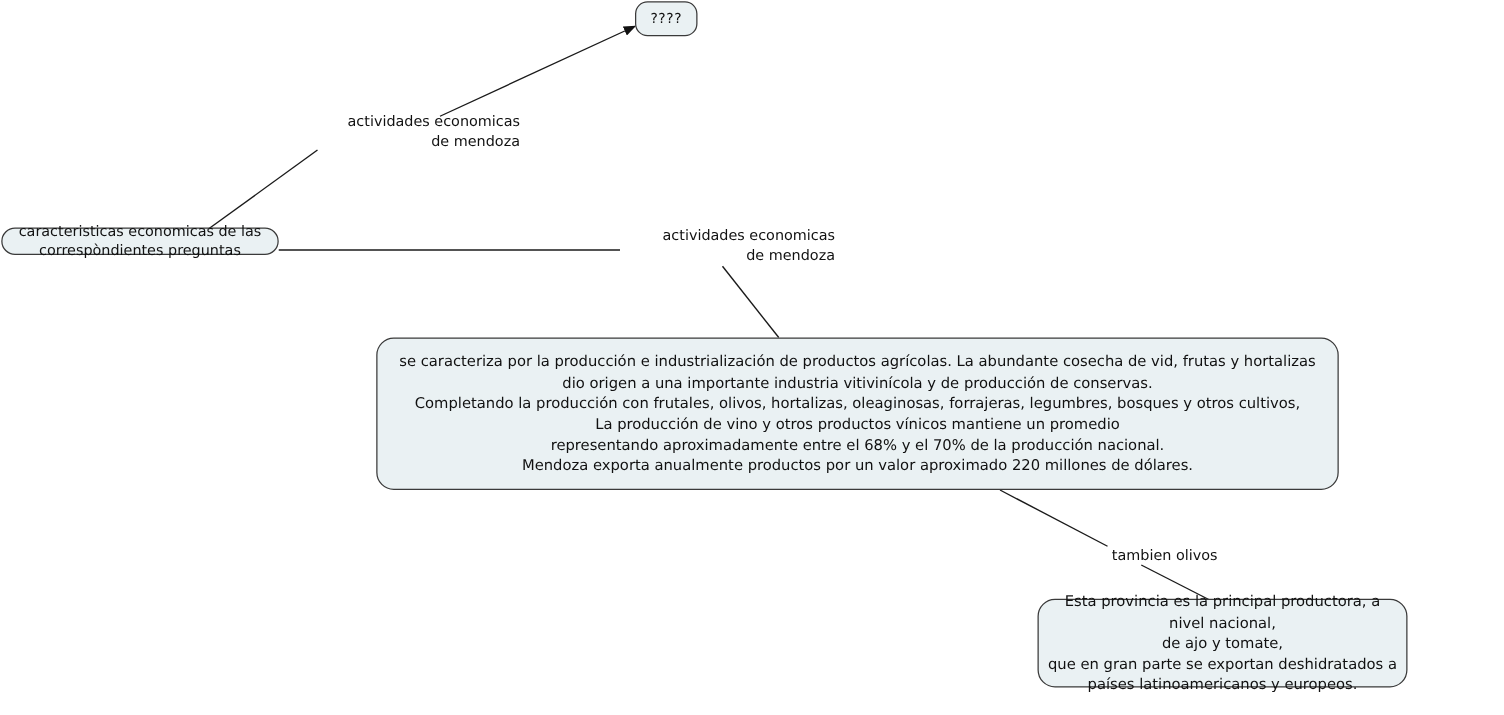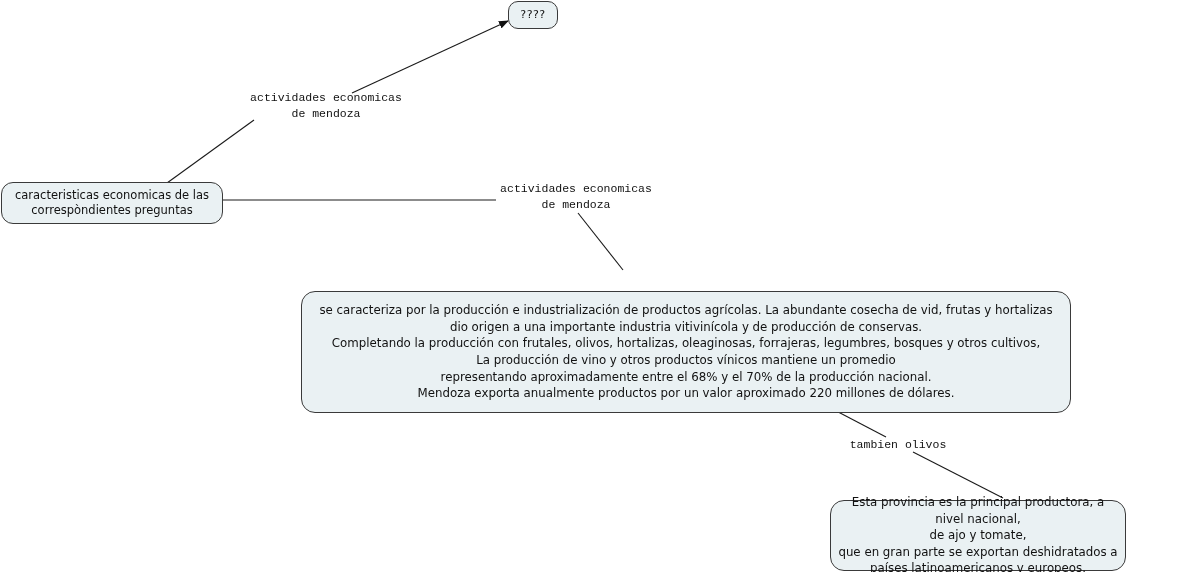--- a/index.html
+++ b/index.html
@@ -44,36 +44,34 @@
   }
   .node.small {
     border-radius: 10px;
     font-size: 11px;
     letter-spacing: 0.5px;
   }
   .node.big {
     border-radius: 14px;
     font-size: 11.8px;
     line-height: 16.6px;
-    margin-top: 21px;
   }
   .edge-label {
     position: absolute;
-    text-align: center;
+    text-align: right;
     font-size: 11.5px;
     line-height: 15.5px;
     color: #111111;
     white-space: pre-line;
     background: transparent;
-    font-family: Liberation Mono, monospace;
   }
 
   
   #node-question  { left: 508px; top: 1px;   width: 50px;  height: 28px; }
-  #node-root      { left: 1px;   top: 182px; width: 222px; height: 42px; }
+  #node-root      { left: 1px;   top: 182px; width: 222px; height: 22px; }
   #node-main      { left: 301px; top: 270px; width: 770px; height: 122px; }
   #node-garlic    { left: 830px; top: 479px; width: 296px; height: 71px; }
 
   #label-act-1    { left: 236px; top: 90px;  width: 180px; }
   #label-act-2    { left: 484px; top: 181px; width: 184px; }
   #label-produce  { left: 822px; top: 437px; width: 152px; }
 </style>
 </head>
 <body>
 

